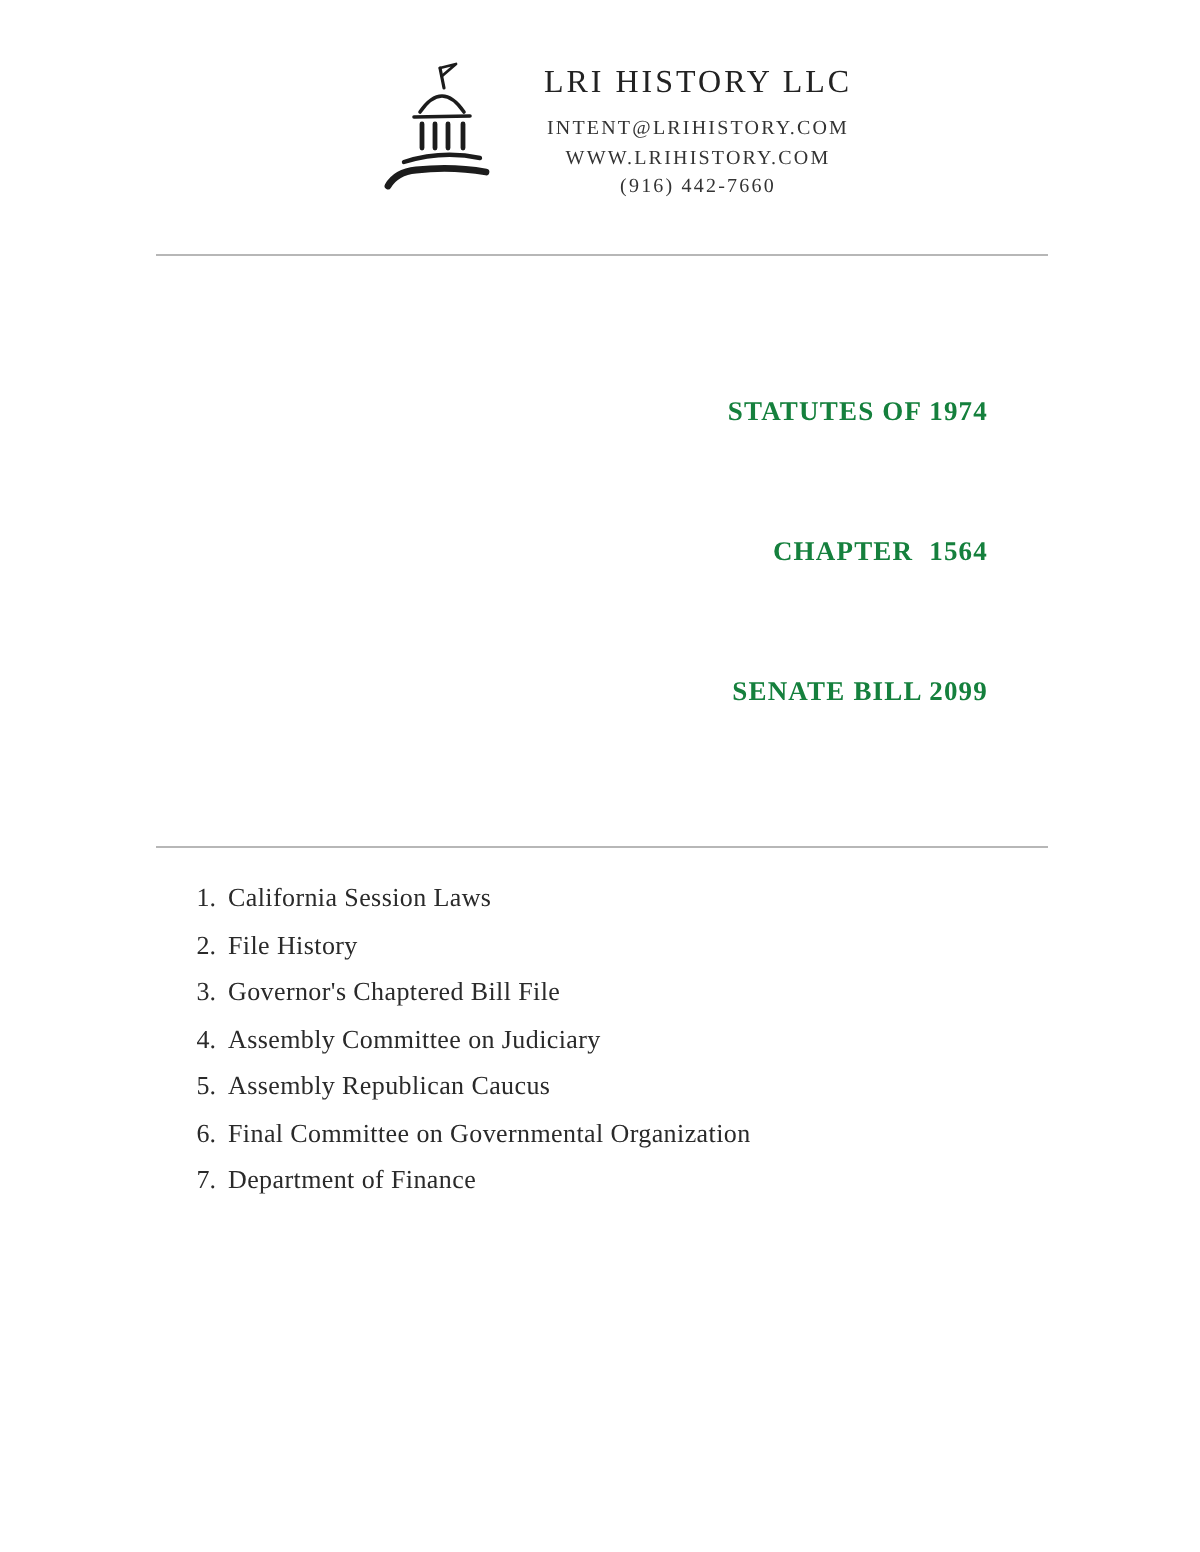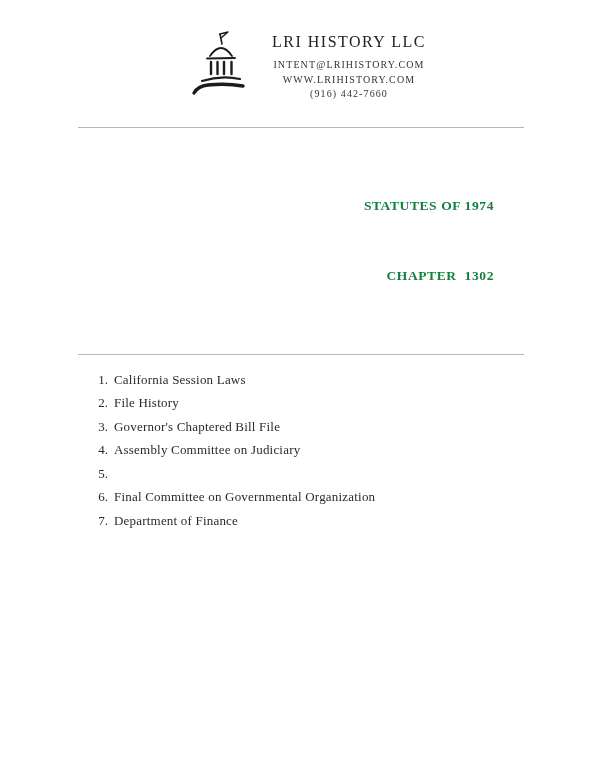--- a/index.html
+++ b/index.html
@@ -141,21 +141,22 @@
       <div class="contact-line">INTENT@LRIHISTORY.COM</div>
       <div class="contact-line">WWW.LRIHISTORY.COM</div>
       <div class="contact-line">(916) 442-7660</div>
     </div>
   </div>
 
   <hr class="rule rule-1">
 
   <div class="doc-info">
     <div>STATUTES OF 1974</div>
-    <div>CHAPTER  1302</div>
+    <div>CHAPTER  1564</div>
+    <div>SENATE BILL 2099</div>
   </div>
 
   <hr class="rule rule-2">
 
   <div class="toc">
     <ol class="toc-list">
       <li class="toc-item">
         <span class="toc-num">1.</span>
         <span class="toc-label">California Session Laws</span>
       </li>
@@ -166,20 +167,21 @@
       <li class="toc-item">
         <span class="toc-num">3.</span>
         <span class="toc-label">Governor's Chaptered Bill File</span>
       </li>
       <li class="toc-item">
         <span class="toc-num">4.</span>
         <span class="toc-label">Assembly Committee on Judiciary</span>
       </li>
       <li class="toc-item">
         <span class="toc-num">5.</span>
+        <span class="toc-label">Assembly Republican Caucus</span>
       </li>
       <li class="toc-item">
         <span class="toc-num">6.</span>
         <span class="toc-label">Final Committee on Governmental Organization</span>
       </li>
       <li class="toc-item">
         <span class="toc-num">7.</span>
         <span class="toc-label">Department of Finance</span>
       </li>
     </ol>

